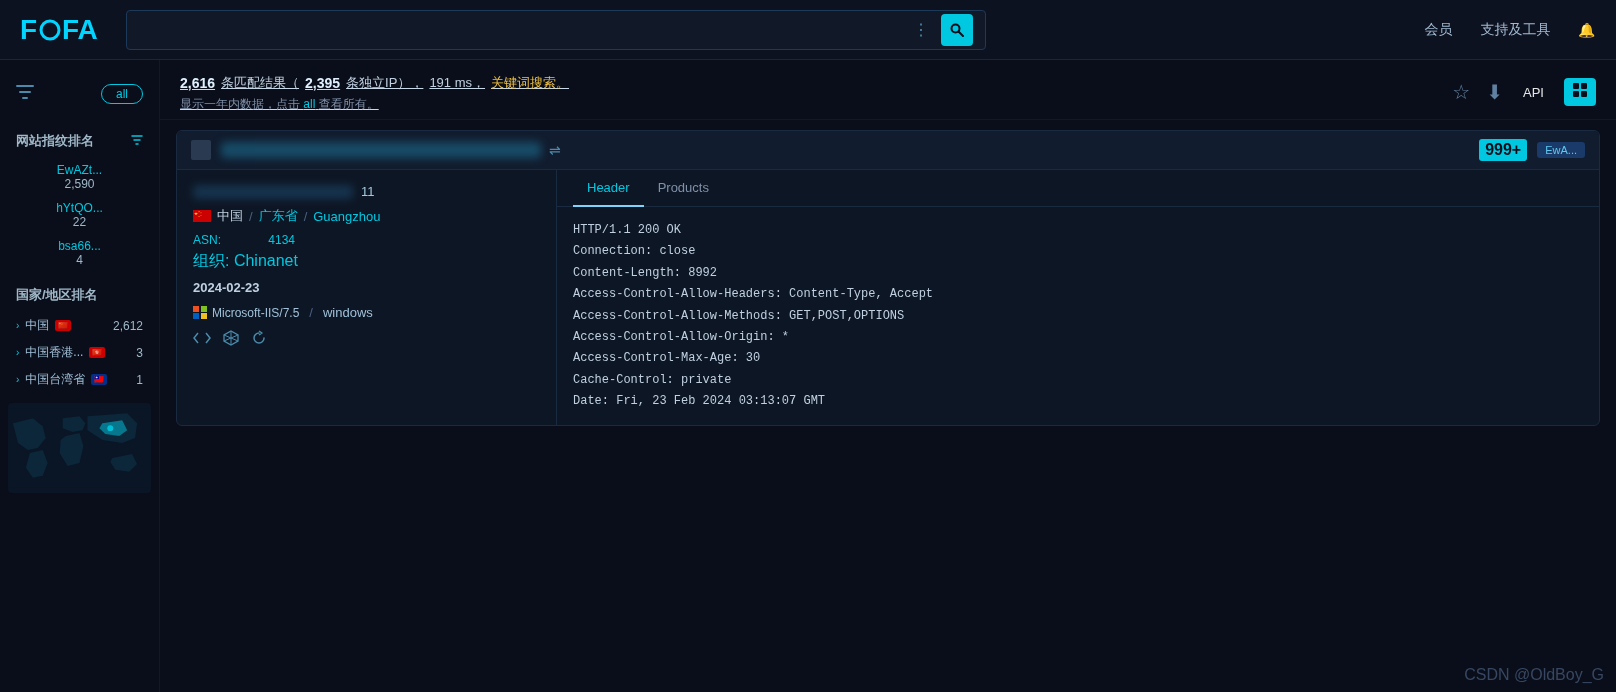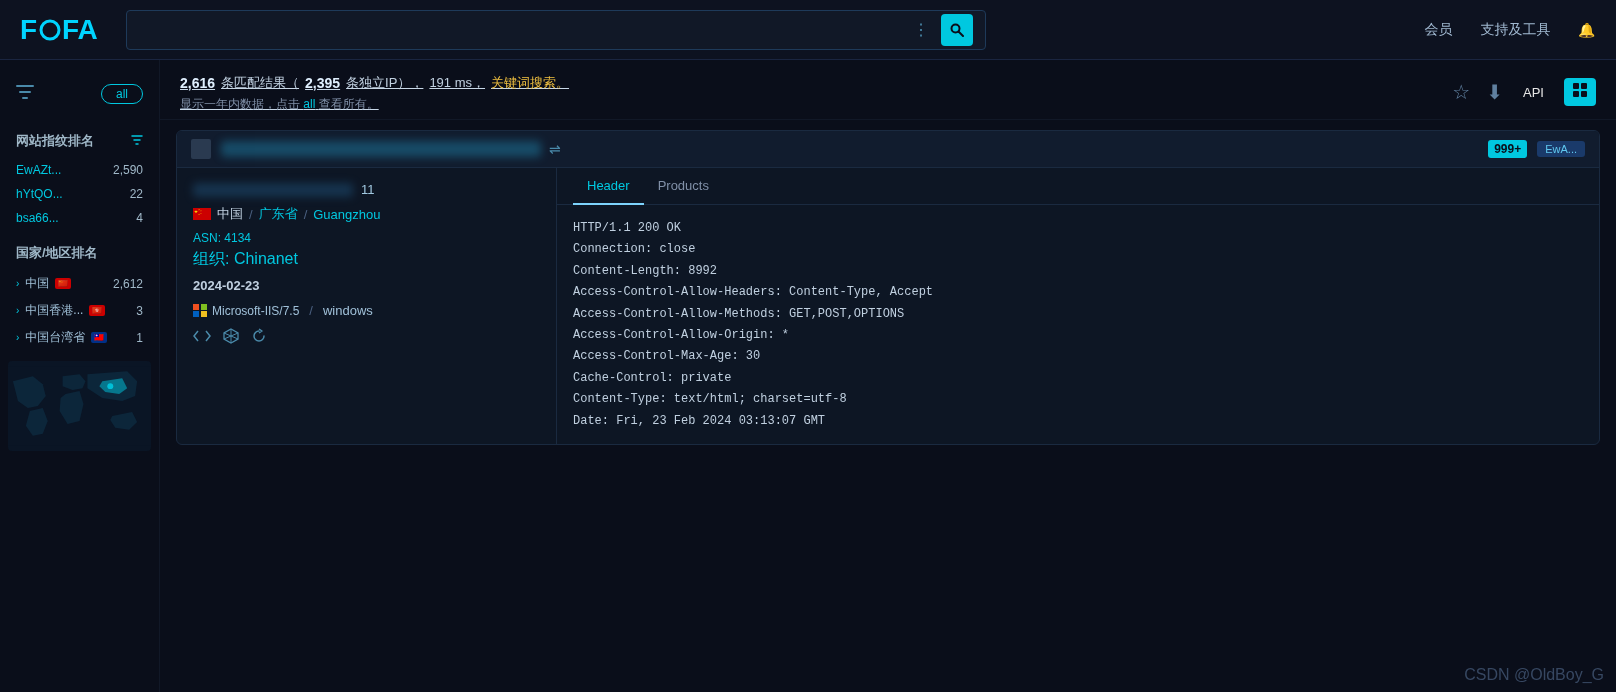--- a/index.html
+++ b/index.html
@@ -120,20 +120,21 @@
       font-size: 13px;
       font-weight: bold;
     }
     .sidebar-section-title .icon { color: #4a8aaa; font-size: 12px; }
     .sidebar-row {
       display: flex;
       align-items: center;
       justify-content: space-between;
       padding: 5px 16px;
       cursor: pointer;
+      flex-direction: column;
     }
     .sidebar-row .label { color: #00c8e0; font-size: 12px; }
     .sidebar-row .count { color: #a0b8c8; font-size: 12px; }
     .country-section-title {
       display: flex;
       align-items: center;
       justify-content: space-between;
       padding: 14px 16px 8px;
       color: #a0b8c8;
       font-size: 13px;
@@ -266,21 +267,21 @@
       filter: blur(4px);
       opacity: 0.7;
     }
     .link-icon {
       color: #4a8aaa;
       font-size: 14px;
     }
     .badge-999 {
       background: #00c8e0;
       color: #0a0e1a;
-      font-size: 12px;
+      font-size: 16px;
       padding: 2px 6px;
       border-radius: 3px;
       font-weight: bold;
     }
     .ewa-badge {
       background: #1a3a6a;
       color: #60c8f0;
       font-size: 11px;
       padding: 2px 8px;
       border-radius: 3px;
@@ -617,21 +618,21 @@
             </svg>
             <span class="card-china">中国</span>
             <span class="card-slash">/</span>
             <span class="card-province">广东省</span>
             <span class="card-slash">/</span>
             <span class="card-city">Guangzhou</span>
           </div>
 
           <div class="card-asn">
             <span>ASN: </span>
-            <span style="color:#00c8e0;cursor:pointer;">4134</span>
+            <span style="color:#00c8e0;cursor:pointer;margin-left:44px;">4134</span>
           </div>
 
           <div class="card-org">
             <span>组织: </span>
             <span style="color:#00c8e0;cursor:pointer;">Chinanet</span>
           </div>
 
           <div class="card-date">2024-02-23</div>
 
           <div class="card-tech">
@@ -679,21 +680,20 @@
           </div>
           <div class="header-content">
             <div class="header-line">HTTP/1.1 200 OK</div>
             <div class="header-line">Connection: close</div>
             <div class="header-line">Content-Length: 8992</div>
             <div class="header-line">Access-Control-Allow-Headers: Content-Type, Accept</div>
             <div class="header-line">Access-Control-Allow-Methods: GET,POST,OPTIONS</div>
             <div class="header-line">Access-Control-Allow-Origin: *</div>
             <div class="header-line">Access-Control-Max-Age: 30</div>
             <div class="header-line">Cache-Control: private</div>
-            <div class="header-line">Content-Type: text/html; charset=utf-8</div>
             <div class="header-line">Date: Fri, 23 Feb 2024 03:13:07 GMT</div>
           </div>
         </div>
 
       </div>
     </div>
 
   </div>
 </div>
 

